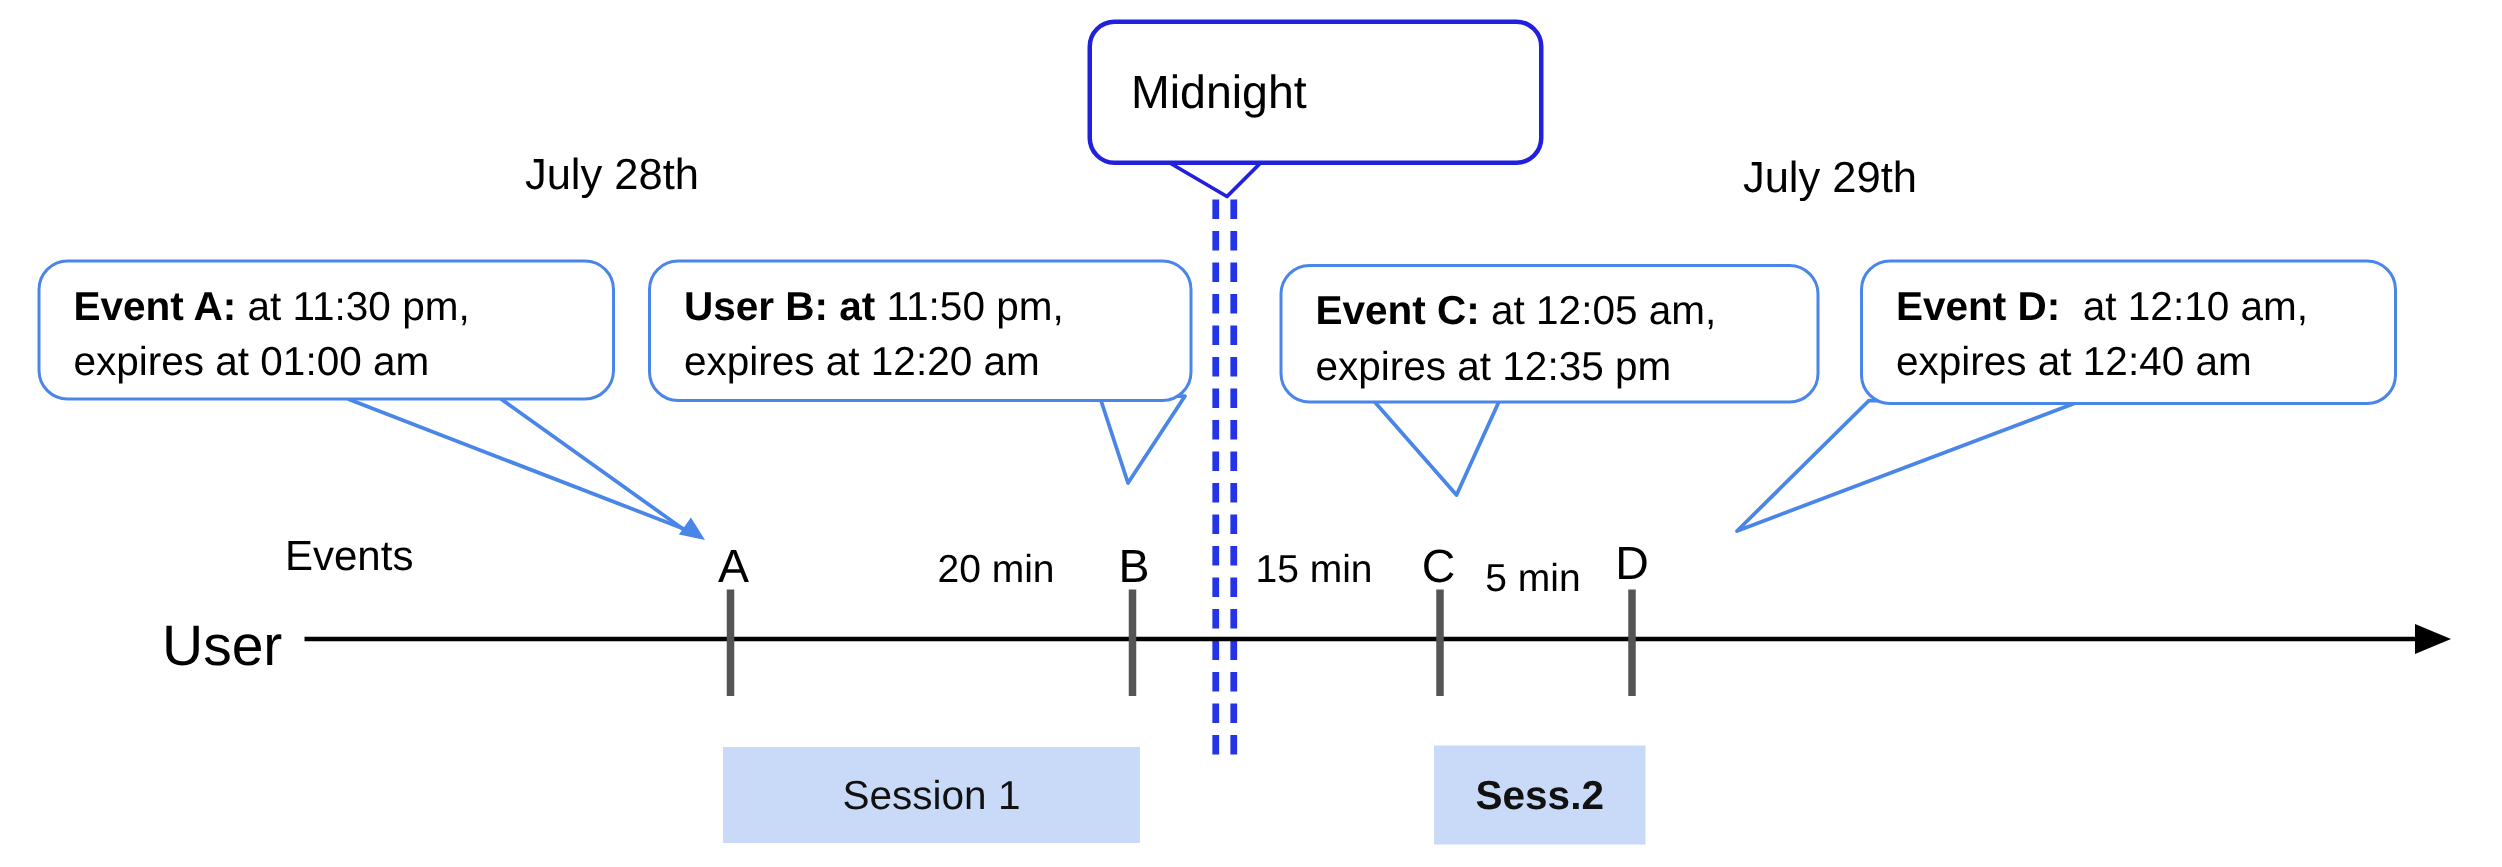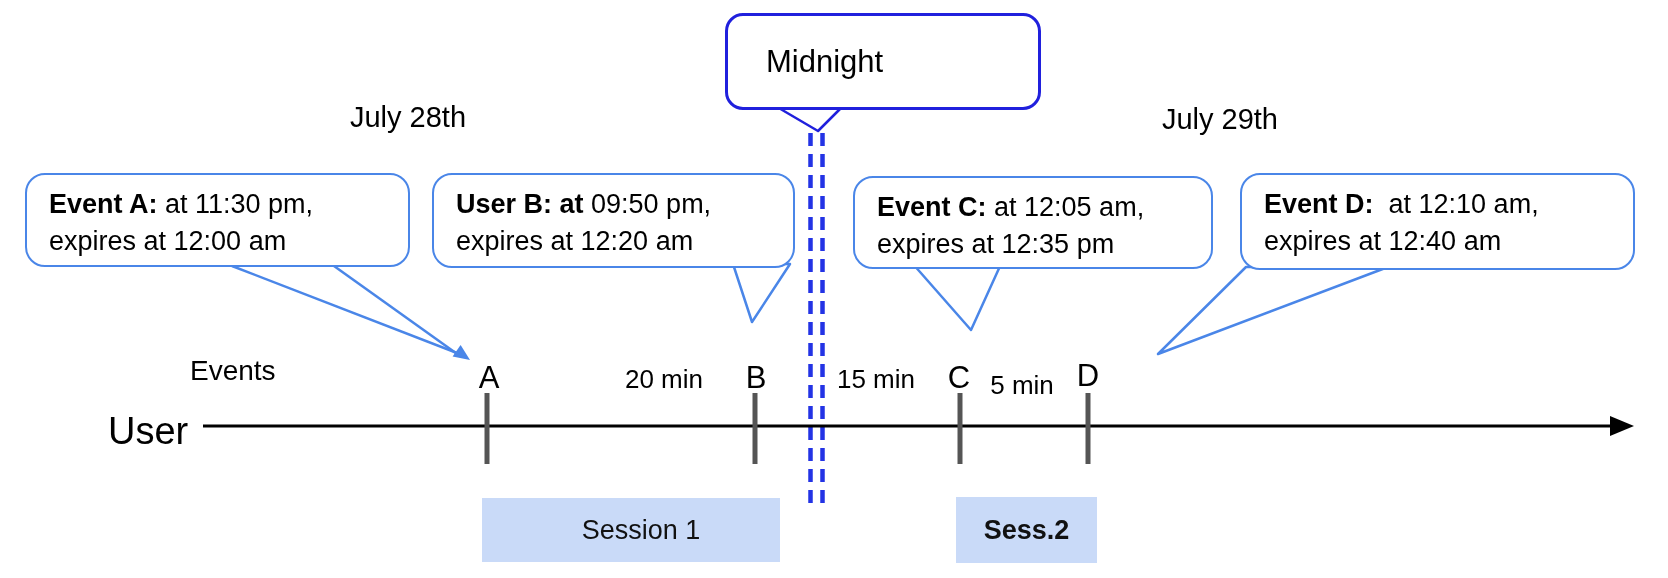--- a/index.html
+++ b/index.html
@@ -6,36 +6,36 @@
   #canvas{
     position:relative;width:1668px;height:578px;background:#fff;overflow:hidden;
     font-family:"Liberation Sans", sans-serif;color:#000;
   }
   #diagram-svg{position:absolute;left:0;top:0;z-index:1;}
   .abs{position:absolute;}
   .date-label{font-size:29px;width:180px;text-align:center;z-index:2;}
   .midnight-box{
     left:725px;top:13px;width:272px;height:91px;
     border:3px solid #2020dd;border-radius:18px;background:#fff;
-    display:flex;align-items:center;padding-left:38px;font-size:31px;z-index:2;
+    display:flex;align-items:center;padding-left:26px;font-size:31px;z-index:2;
   }
   .bubble{
     box-sizing:border-box;background:#fff;border:2.5px solid #4a86e8;border-radius:20px;
     padding:11px 6px 0 22px;font-size:27px;line-height:37px;z-index:2;
   }
   .bubble b{font-weight:bold;}
   .bubble-a{left:25px;top:173px;width:385px;height:94px;}
   .bubble-b{left:432px;top:173px;width:363px;height:95px;}
   .bubble-c{left:853px;top:176px;width:360px;height:93px;}
-  .bubble-d{left:1240px;top:173px;width:395px;height:97px;}
+  .bubble-d{left:1240px;top:173px;width:358px;height:97px;}
   .session{
     background:#c9daf8;display:flex;align-items:center;justify-content:center;
     font-size:27px;color:#111;z-index:2;
   }
-  .session-1{left:482px;top:498px;width:278px;height:64px;padding-left:20px;}
+  .session-1{left:482px;top:498px;width:278px;height:64px;}
   .session-2{left:956px;top:497px;width:141px;height:66px;font-weight:bold;}
   .tick-letter{font-size:31px;width:40px;text-align:center;top:360px;z-index:2;}
   .interval-label{font-size:26px;width:120px;text-align:center;z-index:2;}
   .events-label{left:190px;top:355px;font-size:28px;z-index:2;}
   .user-label{left:108px;top:410px;font-size:38px;z-index:2;}
 </style>
 </head>
 <body>
 
 <div id="canvas">
@@ -68,24 +68,24 @@
 
   <div class="abs date-label" style="left:318px;top:101px;">July 28th</div>
   <div class="abs date-label" style="left:1098px;top:103px;text-align:right;">July 29th</div>
 
   <div class="abs midnight-box">
     <span>Midnight</span>
   </div>
 
   <div class="abs bubble bubble-a">
     <b>Event A:</b><span> at 11:30 pm,</span>
-    <div>expires at 12:00 am</div>
+    <div>expires at 01:00 am</div>
   </div>
   <div class="abs bubble bubble-b">
-    <b>User B: at</b><span> 09:50 pm,</span>
+    <b>User B: at</b><span> 11:50 pm,</span>
     <div>expires at 12:20 am</div>
   </div>
   <div class="abs bubble bubble-c">
     <b>Event C:</b><span> at 12:05 am,</span>
     <div>expires at 12:35 pm</div>
   </div>
   <div class="abs bubble bubble-d">
     <b>Event D:</b><span>&nbsp; at 12:10 am,</span>
     <div>expires at 12:40 am</div>
   </div>

